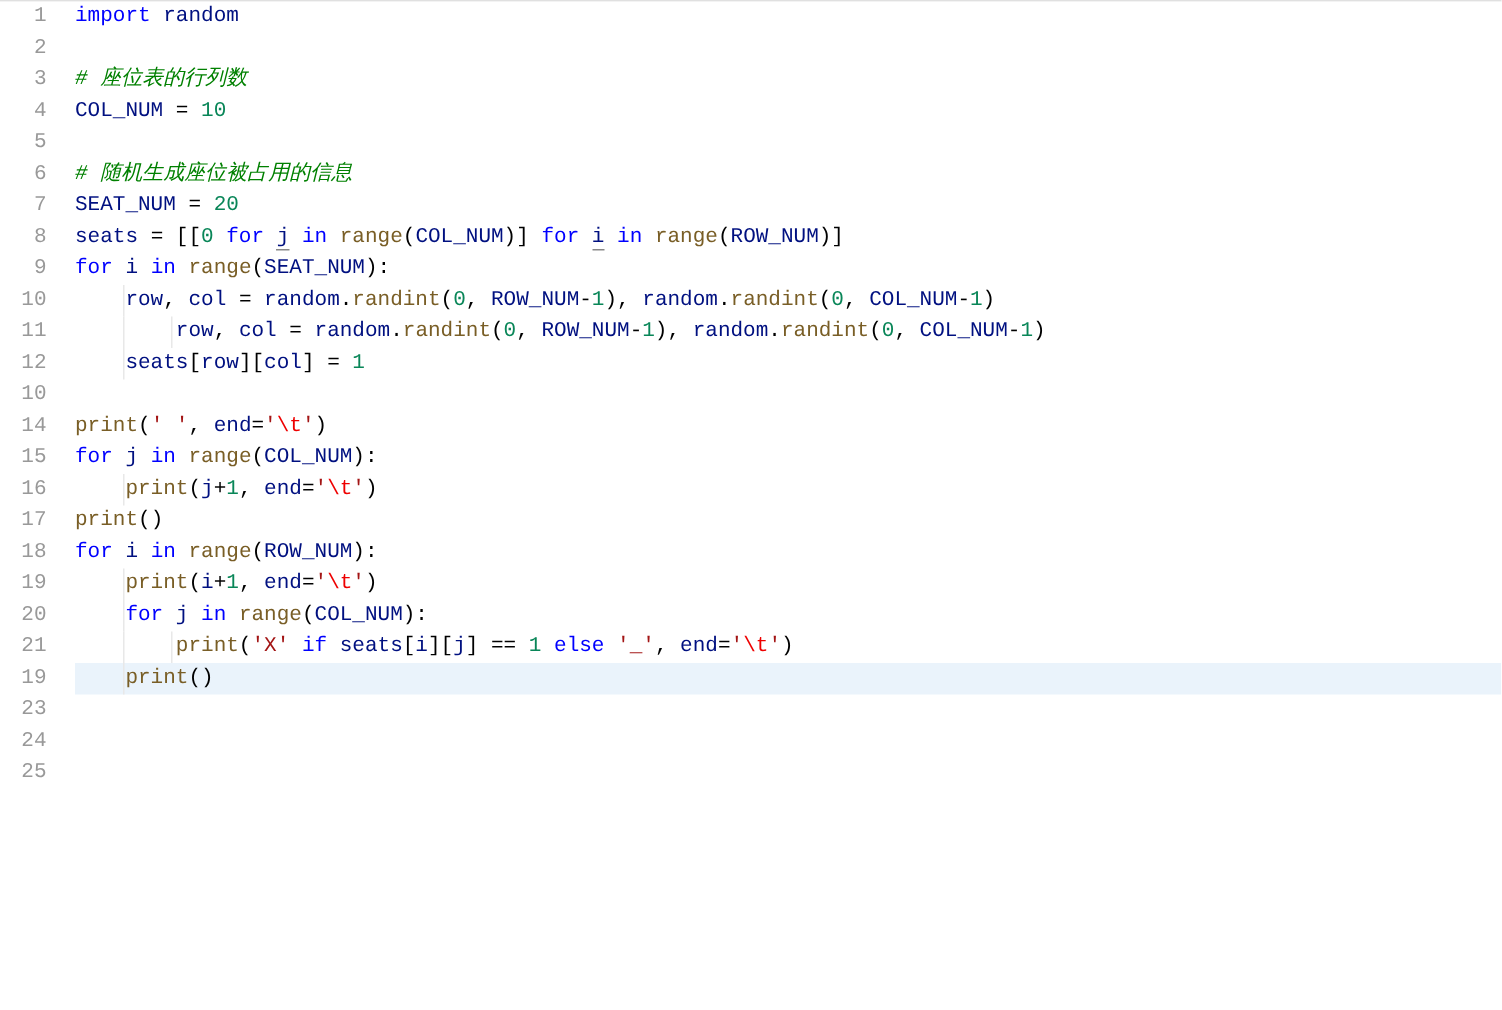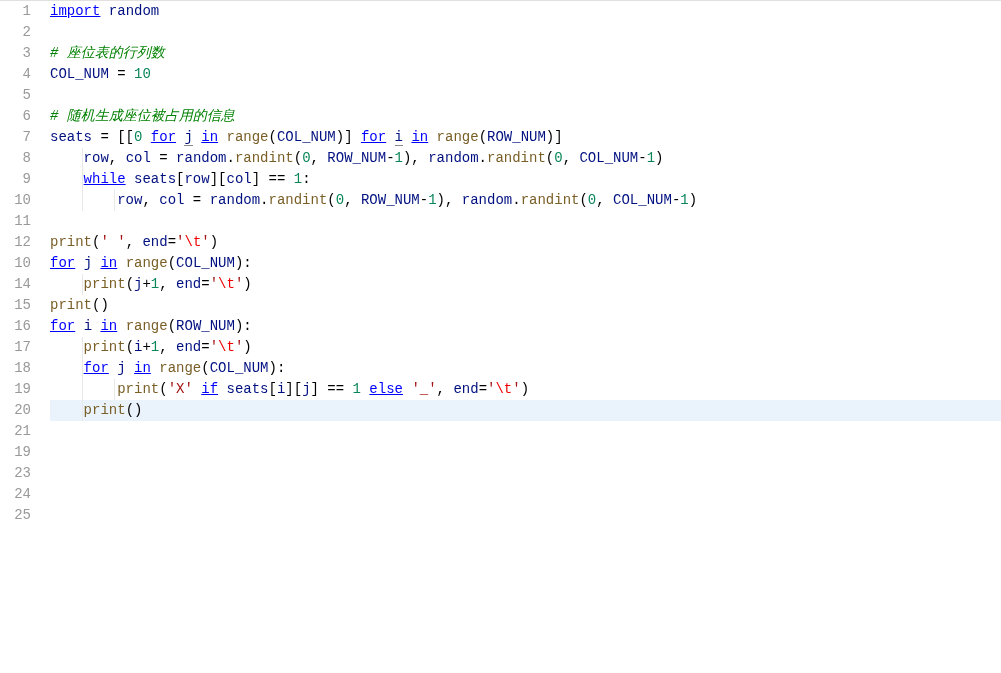--- a/index.html
+++ b/index.html
@@ -37,21 +37,21 @@
     }
     .code-line {
       height: 21px;
       line-height: 21px;
       white-space: pre;
       position: relative;
     }
     .code-line.highlighted {
       background: #eaf3fb;
     }
-    .kw { color: #0000ff; text-decoration: underline; }
+    .kw { color: #0000ff; }
     .fn { color: #795e26; font-family: Liberation Mono, monospace; }
     .var { color: #001080; }
     .num { color: #098658; }
     .str { color: #a31515; }
     .strx { color: #ee0000; }
     .cm { color: #008000; font-style: italic; }
     .op { color: #000000; }
     .plain { color: #000000; }
     .guide {
       position: absolute;
@@ -94,24 +94,26 @@
     <div class="gutter-line">24</div>
     <div class="gutter-line">25</div>
   </div>
 <div class="code-area" id="code">
     <div class="code-line"><span class="kw">import</span><span class="plain"> </span><span class="var">random</span></div>
     <div class="code-line"></div>
     <div class="code-line"><span class="cm"># 座位表的行列数</span></div>
     <div class="code-line"><span class="var">COL_NUM</span><span class="op"> = </span><span class="num">10</span></div>
     <div class="code-line"></div>
     <div class="code-line"><span class="cm"># 随机生成座位被占用的信息</span></div>
+    <div class="code-line"><span class="var">SEAT_NUM</span><span class="op"> = </span><span class="num">20</span></div>
     <div class="code-line"><span class="var">seats</span><span class="op"> = [[</span><span class="num">0</span><span class="plain"> </span><span class="kw">for</span><span class="plain"> </span><span class="var underline">j</span><span class="plain"> </span><span class="kw">in</span><span class="plain"> </span><span class="fn">range</span><span class="op">(</span><span class="var">COL_NUM</span><span class="op">)] </span><span class="kw">for</span><span class="plain"> </span><span class="var underline">i</span><span class="plain"> </span><span class="kw">in</span><span class="plain"> </span><span class="fn">range</span><span class="op">(</span><span class="var">ROW_NUM</span><span class="op">)]</span></div>
+    <div class="code-line"><span class="kw">for</span><span class="plain"> </span><span class="var">i</span><span class="plain"> </span><span class="kw">in</span><span class="plain"> </span><span class="fn">range</span><span class="op">(</span><span class="var">SEAT_NUM</span><span class="op">):</span></div>
     <div class="code-line"><span class="guide" style="left: 32px;"></span><span class="plain">    </span><span class="var">row</span><span class="op">, </span><span class="var">col</span><span class="op"> = </span><span class="var">random</span><span class="op">.</span><span class="fn">randint</span><span class="op">(</span><span class="num">0</span><span class="op">, </span><span class="var">ROW_NUM</span><span class="op">-</span><span class="num">1</span><span class="op">), </span><span class="var">random</span><span class="op">.</span><span class="fn">randint</span><span class="op">(</span><span class="num">0</span><span class="op">, </span><span class="var">COL_NUM</span><span class="op">-</span><span class="num">1</span><span class="op">)</span></div>
-    <div class="code-line"><span class="guide" style="left: 32px;"></span><span class="plain">    </span><span class="kw">while</span><span class="plain"> </span><span class="var">seats</span><span class="op">[</span><span class="var">row</span><span class="op">][</span><span class="var">col</span><span class="op">] == </span><span class="num">1</span><span class="op">:</span></div>
     <div class="code-line"><span class="guide" style="left: 32px;"></span><span class="guide" style="left: 64px;"></span><span class="plain">        </span><span class="var">row</span><span class="op">, </span><span class="var">col</span><span class="op"> = </span><span class="var">random</span><span class="op">.</span><span class="fn">randint</span><span class="op">(</span><span class="num">0</span><span class="op">, </span><span class="var">ROW_NUM</span><span class="op">-</span><span class="num">1</span><span class="op">), </span><span class="var">random</span><span class="op">.</span><span class="fn">randint</span><span class="op">(</span><span class="num">0</span><span class="op">, </span><span class="var">COL_NUM</span><span class="op">-</span><span class="num">1</span><span class="op">)</span></div>
+    <div class="code-line"><span class="guide" style="left: 32px;"></span><span class="plain">    </span><span class="var">seats</span><span class="op">[</span><span class="var">row</span><span class="op">][</span><span class="var">col</span><span class="op">] = </span><span class="num">1</span></div>
     <div class="code-line"></div>
     <div class="code-line"><span class="fn">print</span><span class="op">(</span><span class="str">' '</span><span class="op">, </span><span class="var">end</span><span class="op">=</span><span class="str">'</span><span class="strx">\t</span><span class="str">'</span><span class="op">)</span></div>
     <div class="code-line"><span class="kw">for</span><span class="plain"> </span><span class="var">j</span><span class="plain"> </span><span class="kw">in</span><span class="plain"> </span><span class="fn">range</span><span class="op">(</span><span class="var">COL_NUM</span><span class="op">):</span></div>
     <div class="code-line"><span class="guide" style="left: 32px;"></span><span class="plain">    </span><span class="fn">print</span><span class="op">(</span><span class="var">j</span><span class="op">+</span><span class="num">1</span><span class="op">, </span><span class="var">end</span><span class="op">=</span><span class="str">'</span><span class="strx">\t</span><span class="str">'</span><span class="op">)</span></div>
     <div class="code-line"><span class="fn">print</span><span class="op">()</span></div>
     <div class="code-line"><span class="kw">for</span><span class="plain"> </span><span class="var">i</span><span class="plain"> </span><span class="kw">in</span><span class="plain"> </span><span class="fn">range</span><span class="op">(</span><span class="var">ROW_NUM</span><span class="op">):</span></div>
     <div class="code-line"><span class="guide" style="left: 32px;"></span><span class="plain">    </span><span class="fn">print</span><span class="op">(</span><span class="var">i</span><span class="op">+</span><span class="num">1</span><span class="op">, </span><span class="var">end</span><span class="op">=</span><span class="str">'</span><span class="strx">\t</span><span class="str">'</span><span class="op">)</span></div>
     <div class="code-line"><span class="guide" style="left: 32px;"></span><span class="plain">    </span><span class="kw">for</span><span class="plain"> </span><span class="var">j</span><span class="plain"> </span><span class="kw">in</span><span class="plain"> </span><span class="fn">range</span><span class="op">(</span><span class="var">COL_NUM</span><span class="op">):</span></div>
     <div class="code-line"><span class="guide" style="left: 32px;"></span><span class="guide" style="left: 64px;"></span><span class="plain">        </span><span class="fn">print</span><span class="op">(</span><span class="str">'X'</span><span class="plain"> </span><span class="kw">if</span><span class="plain"> </span><span class="var">seats</span><span class="op">[</span><span class="var">i</span><span class="op">][</span><span class="var">j</span><span class="op">] == </span><span class="num">1</span><span class="plain"> </span><span class="kw">else</span><span class="plain"> </span><span class="str">'_'</span><span class="op">, </span><span class="var">end</span><span class="op">=</span><span class="str">'</span><span class="strx">\t</span><span class="str">'</span><span class="op">)</span></div>
     <div class="code-line highlighted"><span class="guide" style="left: 32px;"></span><span class="plain">    </span><span class="fn">print</span><span class="op">()</span></div>

